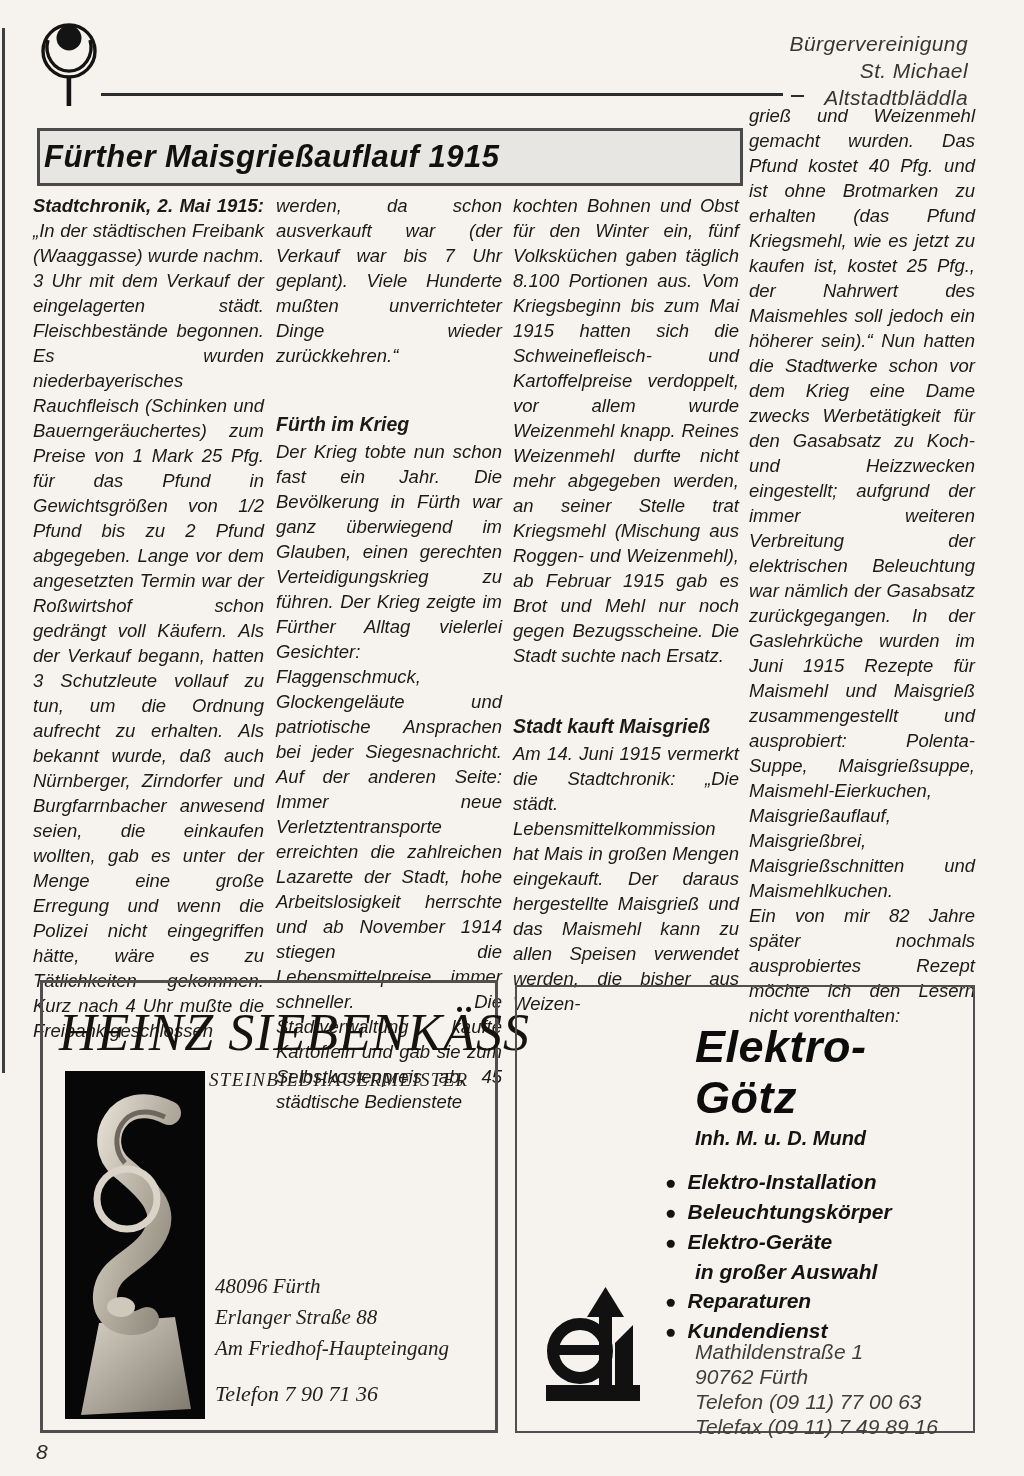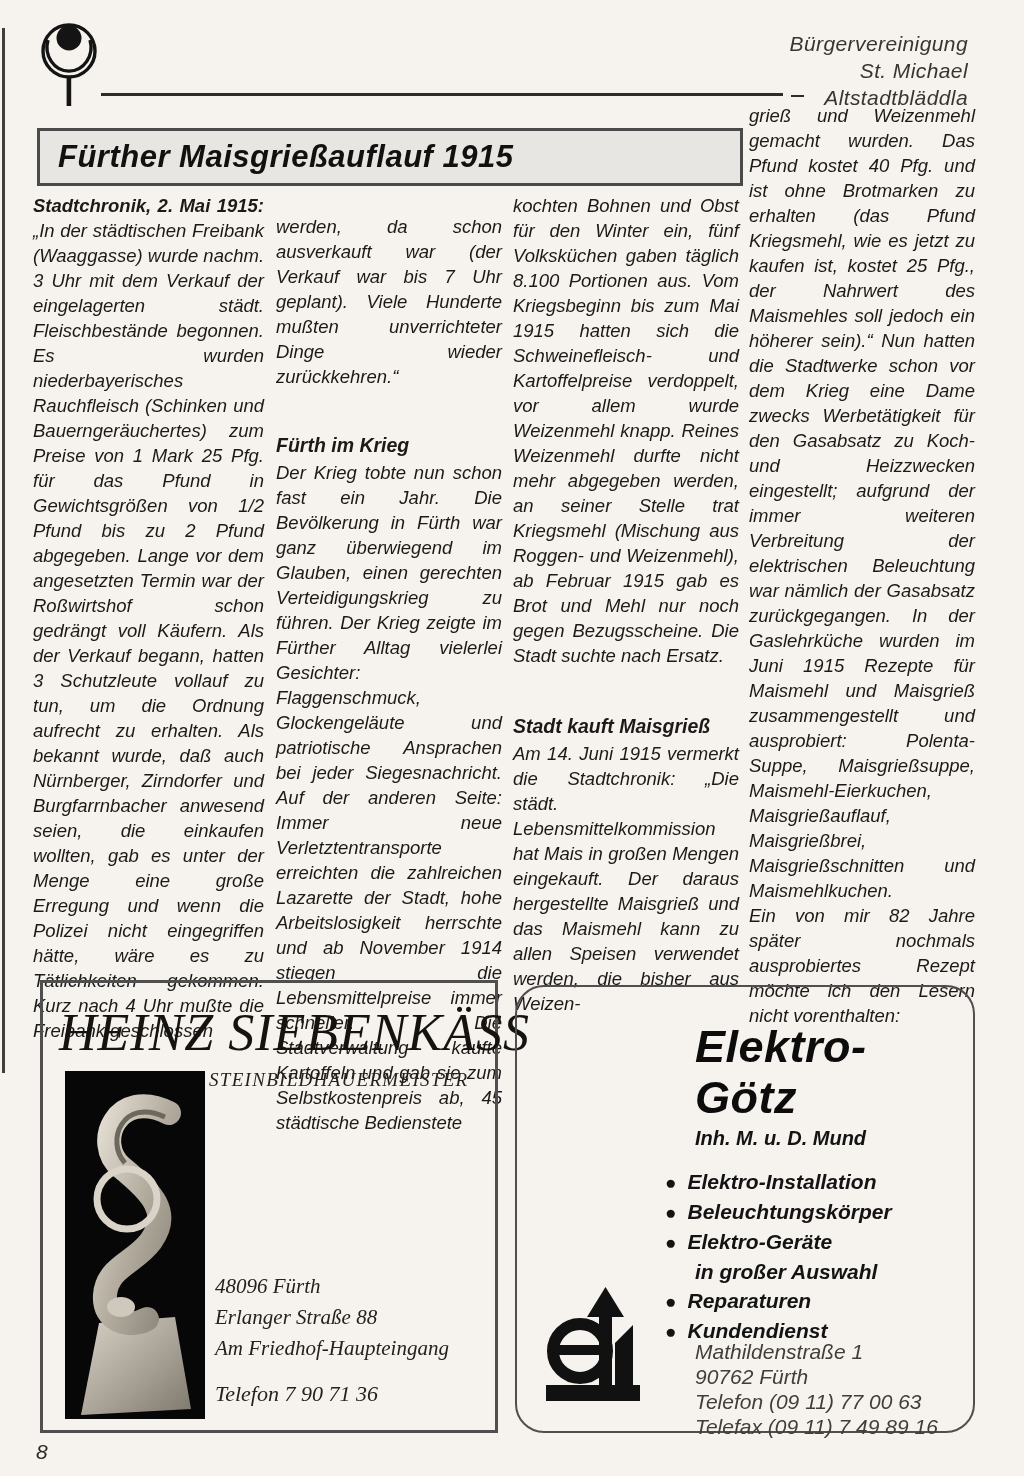--- a/index.html
+++ b/index.html
@@ -20,42 +20,42 @@
   
   .logo{left:33px;top:20px;width:72px;height:86px;}
   .org-block{right:56px;top:30px;text-align:right;font-size:21px;line-height:27px;color:#38342f;letter-spacing:.4px;}
   .rule-main{left:101px;top:93px;width:682px;height:3px;background:#2c2c2c;}
   .rule-dash{left:791px;top:95px;width:13px;height:2px;background:#2c2c2c;}
 
   
   .title-box{
     left:37px;top:128px;width:706px;height:58px;
     background:#e8e6e2;border:3px solid #4a4a4a;box-sizing:border-box;
-    display:flex;align-items:center;padding-left:18px;
+    display:flex;align-items:center;padding-left:4px;
   }
   .title-box h1{margin:0;font-size:31px;font-weight:bold;letter-spacing:.5px;color:#121110;}
 
   
   .col{
     font-size:18.5px;line-height:25px;text-align:justify;
     hyphens:auto;-webkit-hyphens:auto;overflow-wrap:break-word;
     color:#1c1a18;
   }
   .col p{margin:0;}
   .col .lead{font-weight:bold;}
   .subhead{font-weight:bold;font-size:19.5px;text-align:left;margin:44px 0 2px 0;}
   .col1{left:33px;top:193px;width:231px;}
-  .col2{left:276px;top:193px;width:226px;margin-top:21px;}
+  .col2{left:276px;top:193px;width:226px;}
   .col3{left:513px;top:193px;width:226px;}
   .col4{left:749px;top:103px;width:226px;}
 
   
   .ad-box{box-sizing:border-box;border:3px solid #4f4f4f;background:transparent;}
   .ad-left{left:40px;top:980px;width:458px;height:453px;}
-  .ad-right{left:515px;top:985px;width:460px;height:448px;border-width:2px;border-radius:29px;}
+  .ad-right{left:515px;top:985px;width:460px;height:448px;border-width:2px;}
 
   .serif{font-family:"Liberation Serif", serif;}
   .hs-name{left:16px;top:20px;font-size:52px;letter-spacing:1px;color:#15130f;white-space:nowrap;}
   .hs-sub{left:166px;top:86px;font-size:19px;letter-spacing:1.3px;color:#25221e;}
   .hs-photo{left:22px;top:88px;width:140px;height:348px;background:#050505;}
   .hs-services{left:172px;top:156px;font-size:21px;line-height:31px;color:#25221e;}
   .hs-address{left:172px;top:288px;font-size:21px;line-height:31px;color:#25221e;}
   .hs-phone{left:172px;top:398px;font-size:22px;color:#25221e;}
 
   .eg-name{left:178px;top:34px;font-size:45px;line-height:51px;font-weight:bold;color:#0c0c0c;letter-spacing:.5px;}

